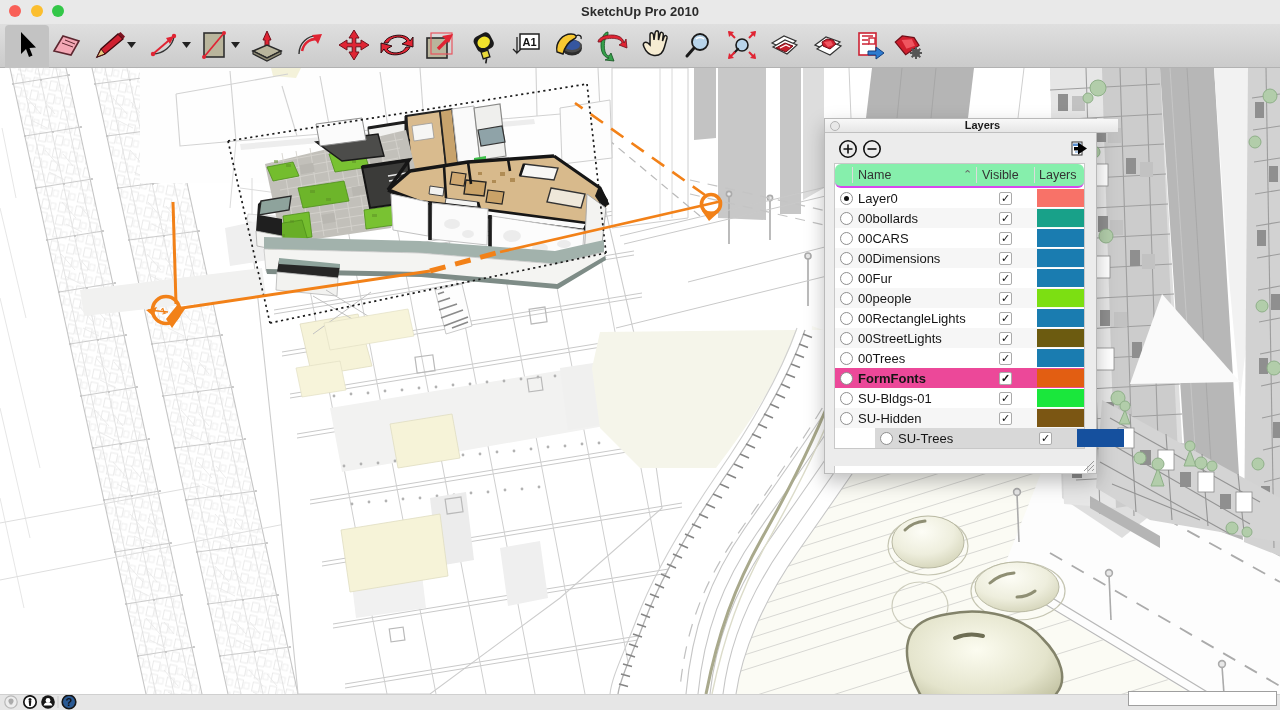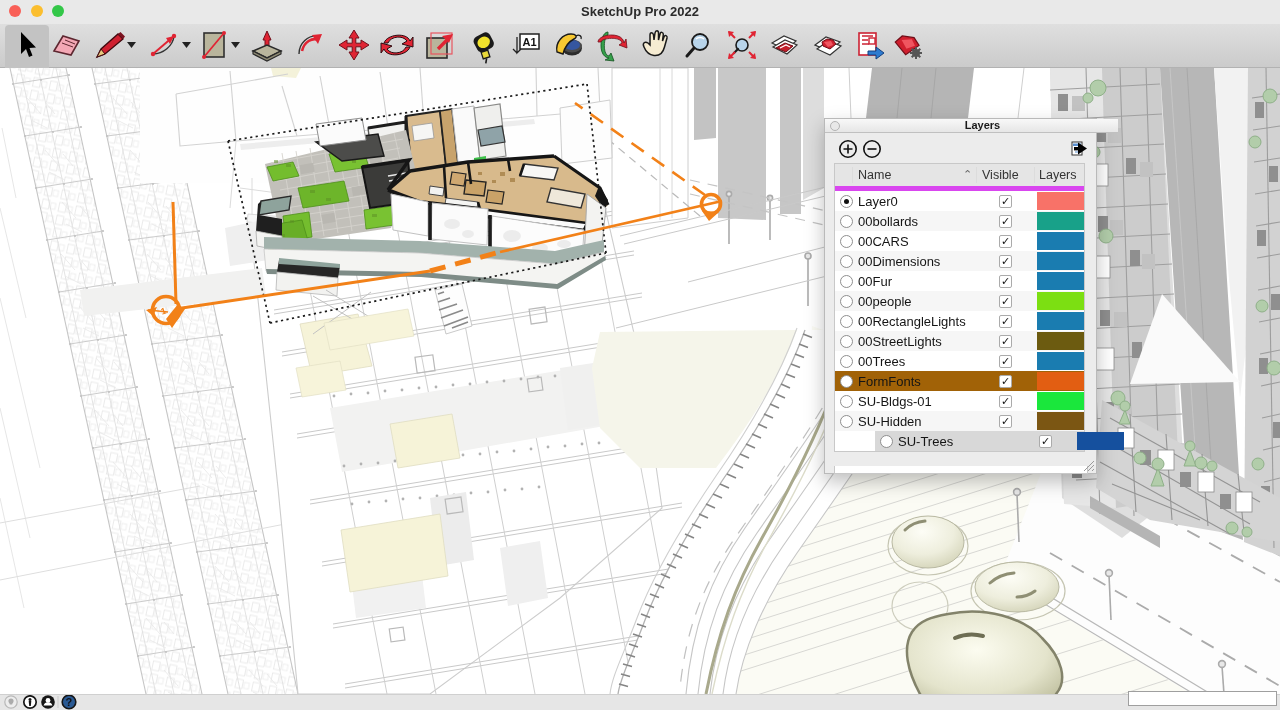--- a/index.html
+++ b/index.html
@@ -598,21 +598,21 @@
     <circle cx="711" cy="136" r="9.5" fill="none" stroke="#f28118" stroke-width="3.6"></circle>
     <path d="M702 143 L719 144 L709 153 Z" fill="#f28118"></path>
   </g>
 </g>
 </svg>
 </div>
 <div id="titlebar">
   <div class="tl" style="left:9px;background:#f95f57;"></div>
   <div class="tl" style="left:31px;background:#fbbe2e;"></div>
   <div class="tl" style="left:52px;background:#33c748;"></div>
-  <div class="title">SketchUp Pro 2022</div>
+  <div class="title">SketchUp Pro 2010</div>
 </div>
 <div id="toolbar">
     <div class="pressed"></div>
 <svg width="1280" height="44" style="position:absolute;left:0;top:0;">
 
   <path d="M21 8 L21 30 L26 25 L29 33 L32.5 31.5 L29.5 24 L36 23.5 Z" fill="#000"></path>
 
   <g transform="translate(67,21)">
     <path d="M-13 6 L-4 -9 L12 -4 L4 10 Z" fill="#f3a8b5" stroke="#5d2730" stroke-width="1.6"></path>
     <path d="M-5 -2 L6 2 M-2 -5 L8 -1" stroke="#5d2730" stroke-width="1"></path>
@@ -772,21 +772,21 @@
     <path d="M42.5 16h9" stroke="#111" stroke-width="1.6"></path>
     <g transform="translate(247,7)">
       <rect x="0" y="2" width="10" height="13" fill="#fff" stroke="#333" stroke-width="1"></rect>
       <rect x="1" y="3.5" width="8" height="2.5" fill="#5a8fd0"></rect>
       <path d="M3 9h5M3 12h5" stroke="#5a8fd0" stroke-width="1"></path>
       <path d="M6 2.5 L15 8.5 L6 14.5 Z" fill="#000"></path>
       <rect x="2" y="7" width="5" height="3.4" fill="#000"></rect>
     </g>
   </svg>
   <div class="ltable">
-    <div style="position:relative;height:22px;border-bottom:5px solid #d946ef;background:#e5e5e5;">
+    <div style="position:relative;height:22px;border-bottom:2px solid #d946ef;background:#86efac;border-radius:6px;">
       <span style="position:absolute;left:23px;top:4px;font-size:12.5px;color:#333;">Name</span>
       <span style="position:absolute;left:128px;top:4px;font-size:11px;color:#666;">⌃</span>
       <span style="position:absolute;left:147px;top:4px;font-size:12.5px;color:#333;">Visible</span>
       <span style="position:absolute;left:204px;top:4px;font-size:12.5px;color:#333;">Layers</span>
       <span style="position:absolute;left:17px;top:3px;width:1px;height:16px;background:#dcdcdc;"></span>
       <span style="position:absolute;left:141px;top:3px;width:1px;height:16px;background:#dcdcdc;"></span>
       <span style="position:absolute;left:199px;top:3px;width:1px;height:16px;background:#dcdcdc;"></span>
     </div>
     <div class="lrow" style="background:#fff;">
         <span class="radio">
@@ -837,21 +837,21 @@
         <span class="nm">00StreetLights</span>
         <span class="cbox">✓</span>
         <span class="swatch" style="background:#6c5b10;"></span>
       </div>
     <div class="lrow" style="background:#fff;padding-left:9px;">
         <span class="radio"></span>
         <span class="nm">00Trees</span>
         <span class="cbox">✓</span>
         <span class="swatch" style="background:#1a7cb0;"></span>
       </div>
-    <div class="lrow" style="background:#a16207;">
+    <div class="lrow" style="background:#ec4899;font-weight:bold;">
         <span class="radio"></span>
         <span class="nm">FormFonts</span>
         <span class="cbox">✓</span>
         <span class="swatch" style="background:#e25e12;"></span>
       </div>
     <div class="lrow" style="background:#fff;">
         <span class="radio"></span>
         <span class="nm">SU-Bldgs-01</span>
         <span class="cbox">✓</span>
         <span class="swatch" style="background:#1ae73c;"></span>

